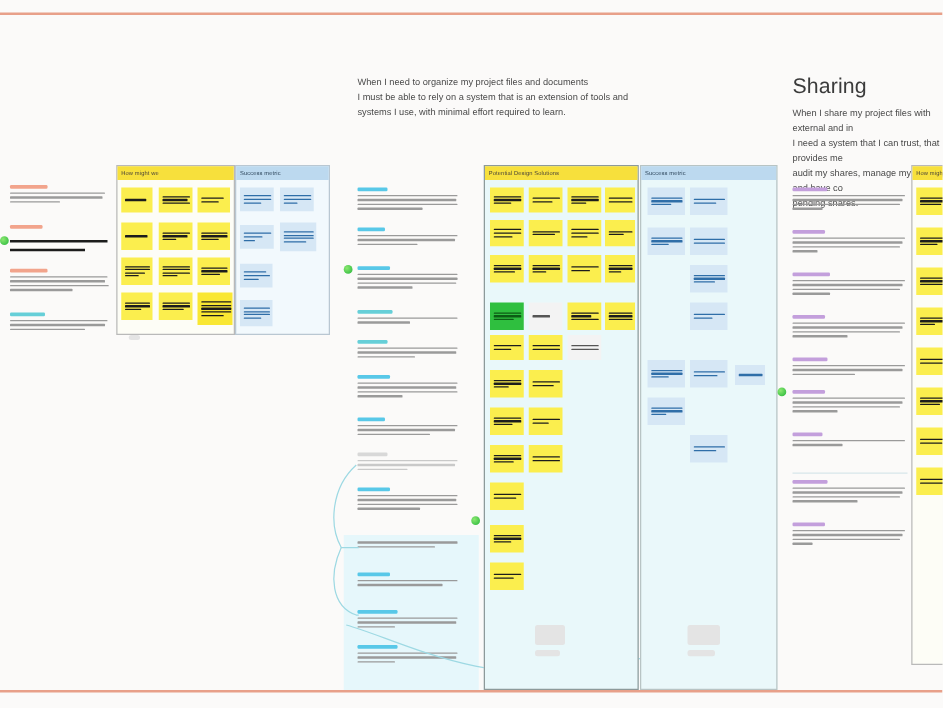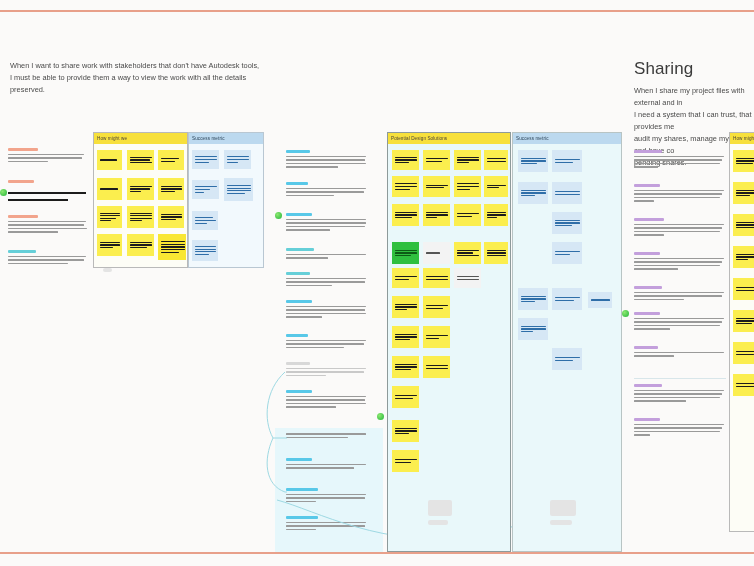--- a/index.html
+++ b/index.html
@@ -78,26 +78,26 @@
 </style>
 </head>
 <body>
 
 <div id="canvas">
 
   <div class="frame-line frame-top"></div>
   <div class="frame-line frame-bottom"></div>
 
   <div class="col-head" style="left:10px;top:60px;width:272px;">
-    <div class="col-desc">When I want to share work with stakeholders that don't have Autodesk tools,
-I must be able to provide them a way to view the work with all the details
-preserved.</div>
   </div>
 
   <div class="col-head" style="left:286px;top:60px;width:280px;">
+    <div class="col-desc">When I need to organize my  project files and documents
+I must be able to rely on a system that is an extension of tools and
+systems I use, with minimal effort required to learn.</div>
   </div>
 
   <div class="col-head" style="left:634px;top:60px;width:130px;">
     <div class="col-title">Sharing</div>
     <div class="col-desc">When I share my project files with external and in
 I need a system that I can trust, that provides me
 audit my shares, manage my shares, and have co
 pending shares.</div>
   </div>
 

